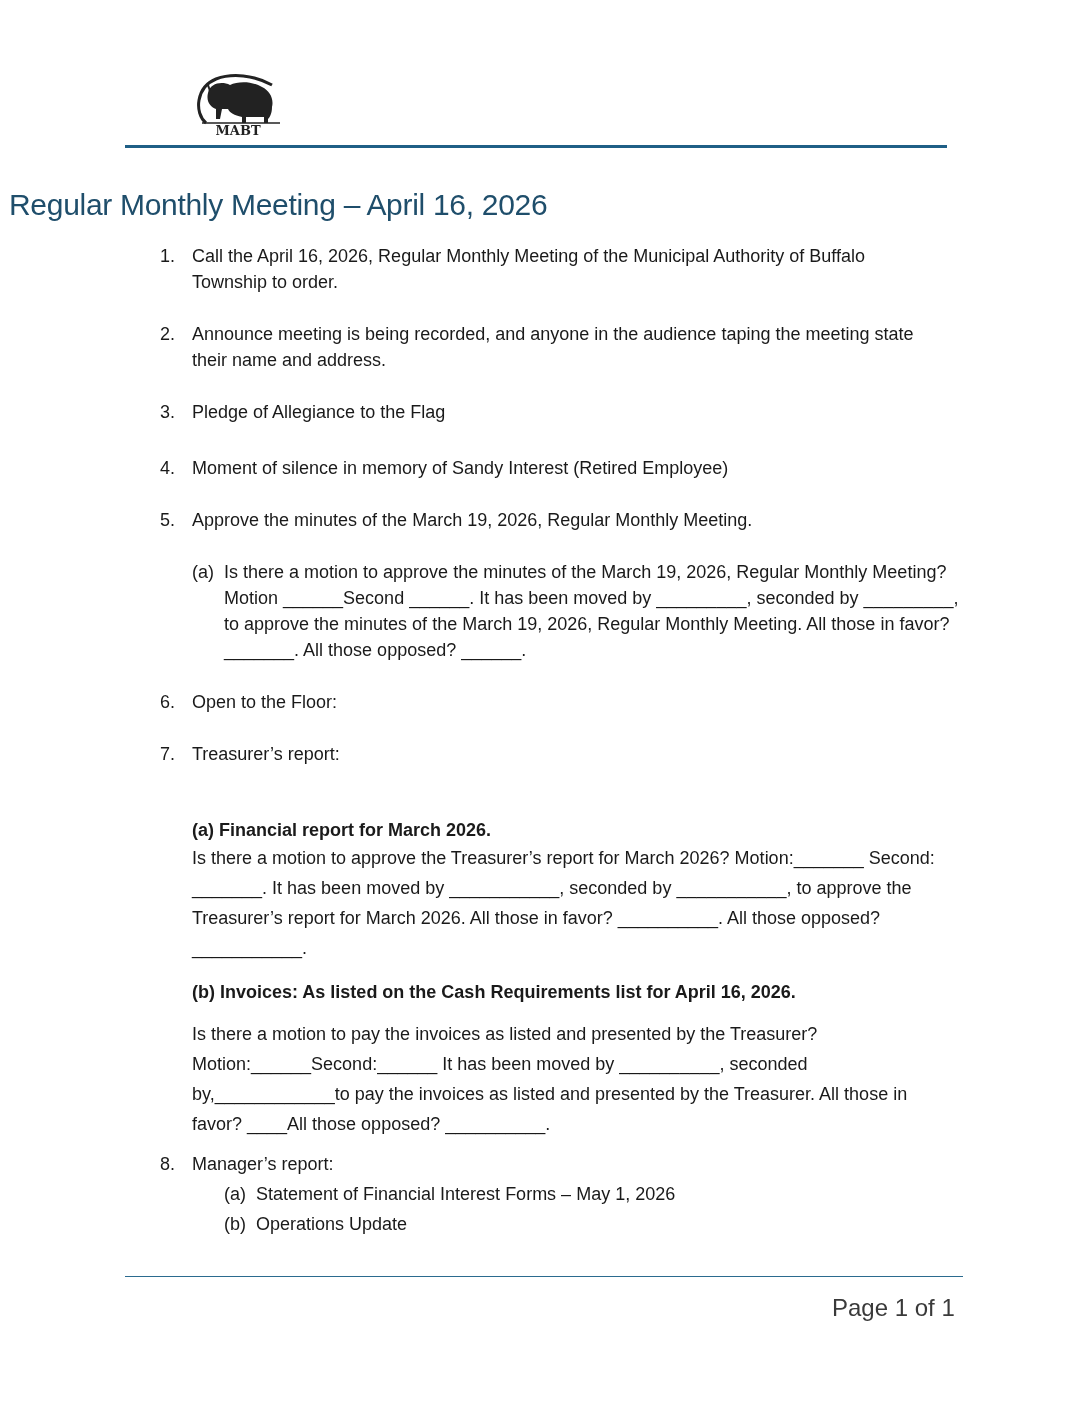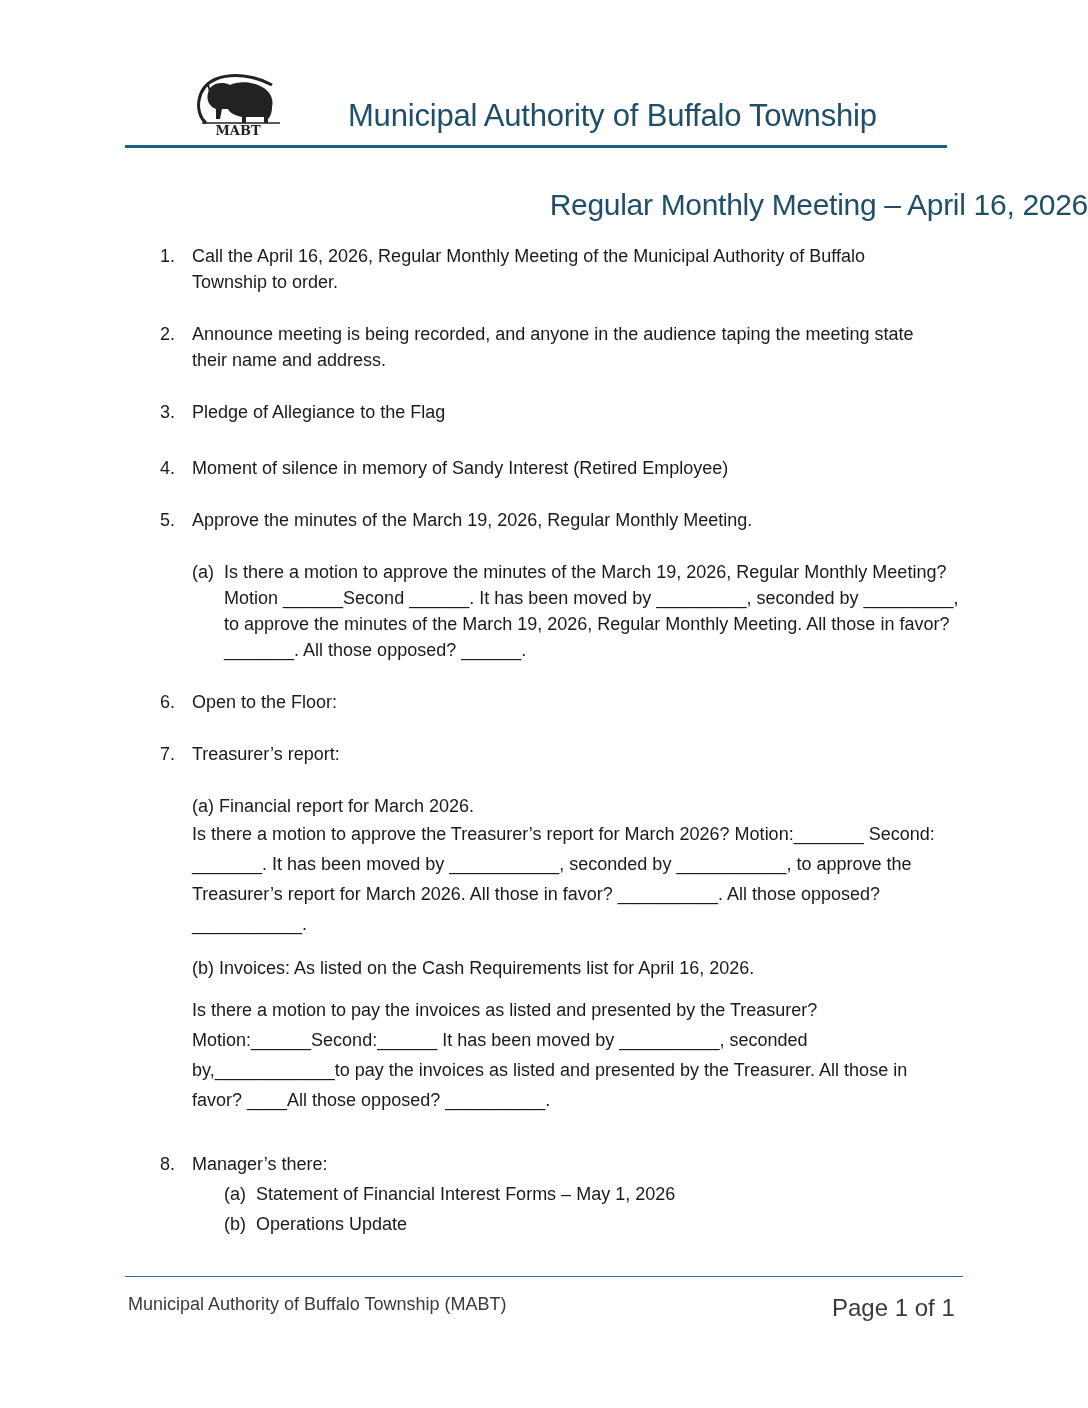--- a/index.html
+++ b/index.html
@@ -52,21 +52,21 @@
       width: 822px;
       height: 3px;
       background: #1f5f86;
     }
     
     .meeting-title {
       position: absolute;
       left: 0;
       width: 1088px;
       top: 188px;
-      text-align: right;
+      text-align: left;
       font-size: 30px;
       color: #1f4e6b;
       letter-spacing: -0.3px;
       padding-left: 9px;
       box-sizing: border-box;
     }
     .meeting-title span { position: relative; left: 0px; }
     
     .agenda {
       position: absolute;
@@ -104,21 +104,21 @@
       position: absolute;
       left: 32px;
       width: 736px;
     }
     .treas {
       position: absolute;
       left: 32px;
       width: 760px;
       line-height: 30px;
     }
-    .bold { font-weight: normal; }
+    .bold { font-weight: bold; margin-top: 24px; }
     .mgr-sub {
       position: absolute;
       left: 64px;
       width: 700px;
     }
     .mgr-sub .letter { position: absolute; left: 0; }
     .mgr-sub .stxt { position: absolute; left: 32px; white-space: nowrap; }
 
     
     .footer-rule {
@@ -154,21 +154,20 @@
   <div class="header">
     <div class="logo">
       <svg width="92" height="64" viewBox="0 0 92 64">
         <path d="M14 50 C2 40 4 14 24 6 C40 0 62 2 80 12" fill="none" stroke="#222" stroke-width="3"></path>
         <path d="M16 20 C18 10 30 8 38 12 C46 8 60 8 70 14 C78 18 82 26 80 34 C80 40 78 44 76 46 L76 50 L72 50 L72 44 C66 44 60 44 54 44 L54 50 L50 50 L50 44 C42 42 38 40 36 36 L30 36 L28 46 L24 46 L24 36 C18 34 14 28 16 20 Z" fill="#222"></path>
         <path d="M18 18 L16 12" stroke="#222" stroke-width="2"></path>
         <line x1="10" y1="50" x2="88" y2="50" stroke="#222" stroke-width="1.5"></line>
         <text x="46" y="62" text-anchor="middle" font-family="DejaVu Serif, serif" font-weight="bold" font-size="13" fill="#222">MABT</text>
       </svg>
     </div>
-    <div class="org-title">Municipal Authority of Buffalo Township</div>
     <div class="header-rule"></div>
   </div>
 
   <div class="meeting-title">
     <span>Regular Monthly Meeting – April 16, 2026</span>
   </div>
 
   <div class="agenda">
 
     <div class="item" style="top:0px;">
@@ -216,31 +215,30 @@
       <div>Is there a motion to approve the Treasurer’s report for March 2026?  Motion:_______ Second: _______.  It has been moved by ___________, seconded by ___________, to approve the Treasurer’s report for March 2026.  All those in favor? __________.  All those opposed? ___________.</div>
     </div>
 
     <div class="treas" style="top:712px;">
       <div class="bold" style="line-height:26px; margin-bottom:14px;">(b)  Invoices:  As listed on the Cash Requirements list for April 16, 2026.</div>
       <div>Is there a motion to pay the invoices as listed and presented by the Treasurer? Motion:______Second:______  It has been moved by __________, seconded by,____________to pay the invoices as listed and presented by the Treasurer.  All those in favor? ____All those opposed? __________.</div>
     </div>
 
     <div class="item" style="top:908px;">
       <span class="num">8.</span>
-      <span class="txt">Manager’s there:</span>
+      <span class="txt">Manager’s report:</span>
     </div>
 
     <div class="mgr-sub" style="top:938px;">
       <span class="letter">(a)</span>
       <span class="stxt">Statement of Financial Interest Forms – May 1, 2026</span>
     </div>
 
     <div class="mgr-sub" style="top:968px;">
       <span class="letter">(b)</span>
       <span class="stxt">Operations Update</span>
     </div>
   </div>
 
   <div class="footer-rule"></div>
-  <div class="footer-left">Municipal Authority of Buffalo Township (MABT)</div>
   <div class="footer-right">Page 1 of 1</div>
 
 </div>
 
 </body></html>

